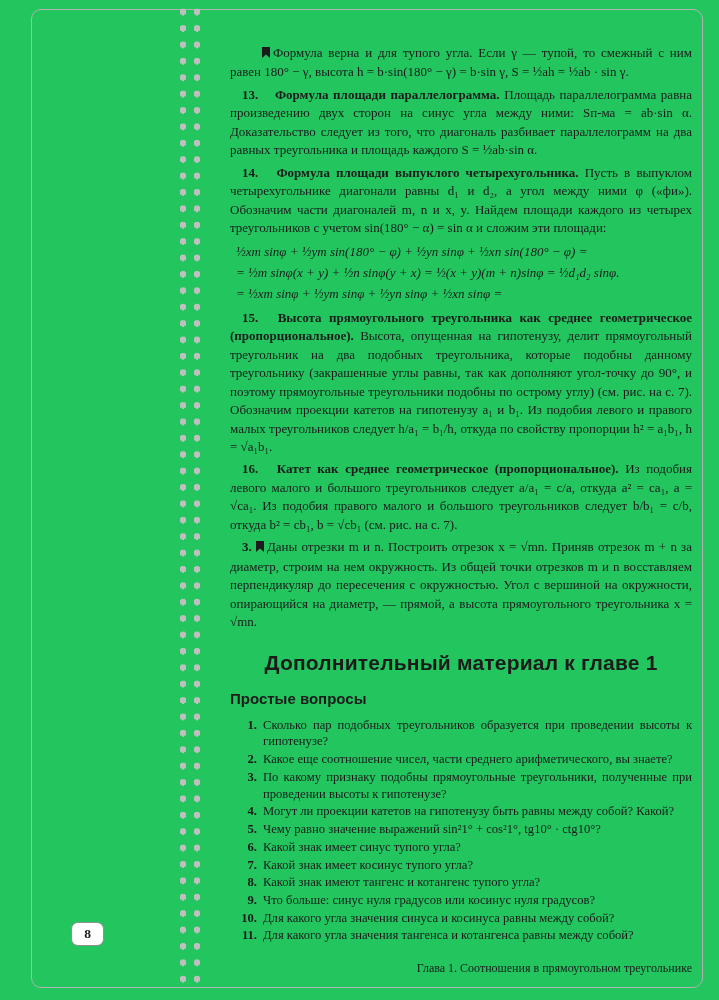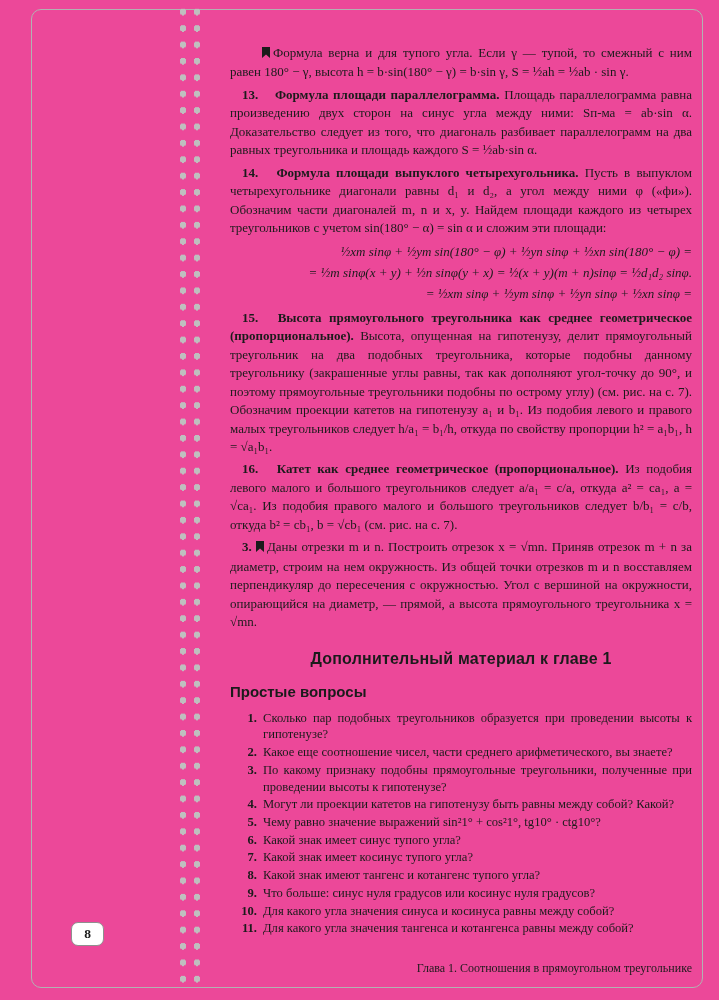--- a/index.html
+++ b/index.html
@@ -4,21 +4,21 @@
 <style>
   * { margin:0; padding:0; box-sizing:border-box; }
   html,body { background:#ffffff; }
   body {
     width:719px; height:1000px;
     font-family:"Liberation Serif", serif;
     color:#1b1b1b;
     position:relative;
     overflow:hidden;
   }
-  .page { position:absolute; inset:0; background:#ec4899; }
+  .page { position:absolute; inset:0; background:#22c55e; }
   .frame {
     position:absolute; left:31px; top:9px; width:672px; height:979px;
     border:1.5px solid #b2b2b2; border-radius:10px;
   }
   .dots {
     position:absolute; top:4px; height:988px; width:8px;
     background-image: radial-gradient(circle 3.3px at 4px 8px, #bfbfbf 99%, transparent 100%);
     background-size:8px 16.4px;
     background-repeat:repeat-y;
   }
@@ -26,26 +26,26 @@
   .dots-b { left:193px; }
 
   .content {
     position:absolute; left:230px; top:44px; width:462px;
     font-size:13px; line-height:1.42; text-align:justify;
   }
   p.para { margin-top:4px; }
   p.note-para { text-indent:16px; margin-top:0; }
   .inum, .ititle { font-weight:bold;margin-left:12px; }
   .note-icon, .seg-icon { display:inline-block; vertical-align:-1px; margin-right:3px; }
-  .eqs { margin:3px 0 4px 6px; text-align:right; }
+  .eqs { margin:3px 0 4px 6px; text-align:left; }
   .eq { line-height:1.65; font-style:italic; }
 
   h1.section-title {
     font-family:"Liberation Sans", sans-serif;
-    font-size:16px; font-weight:bold; text-align:center;
+    font-size:21px; font-weight:bold; text-align:center;
     margin-top:16px; margin-bottom:11px; letter-spacing:0.2px;
   }
   h2.subsection-title {
     font-family:Liberation Sans, sans-serif;
     font-size:15px; font-weight:bold; 
     margin-bottom:7px;
   }
   .questions { font-size:12.6px; line-height:1.33; }
   .q { display:flex; margin-bottom:1px; text-align:left; }
   .qn { flex:0 0 27px; text-align:right; margin-right:6px; font-weight:bold; }

